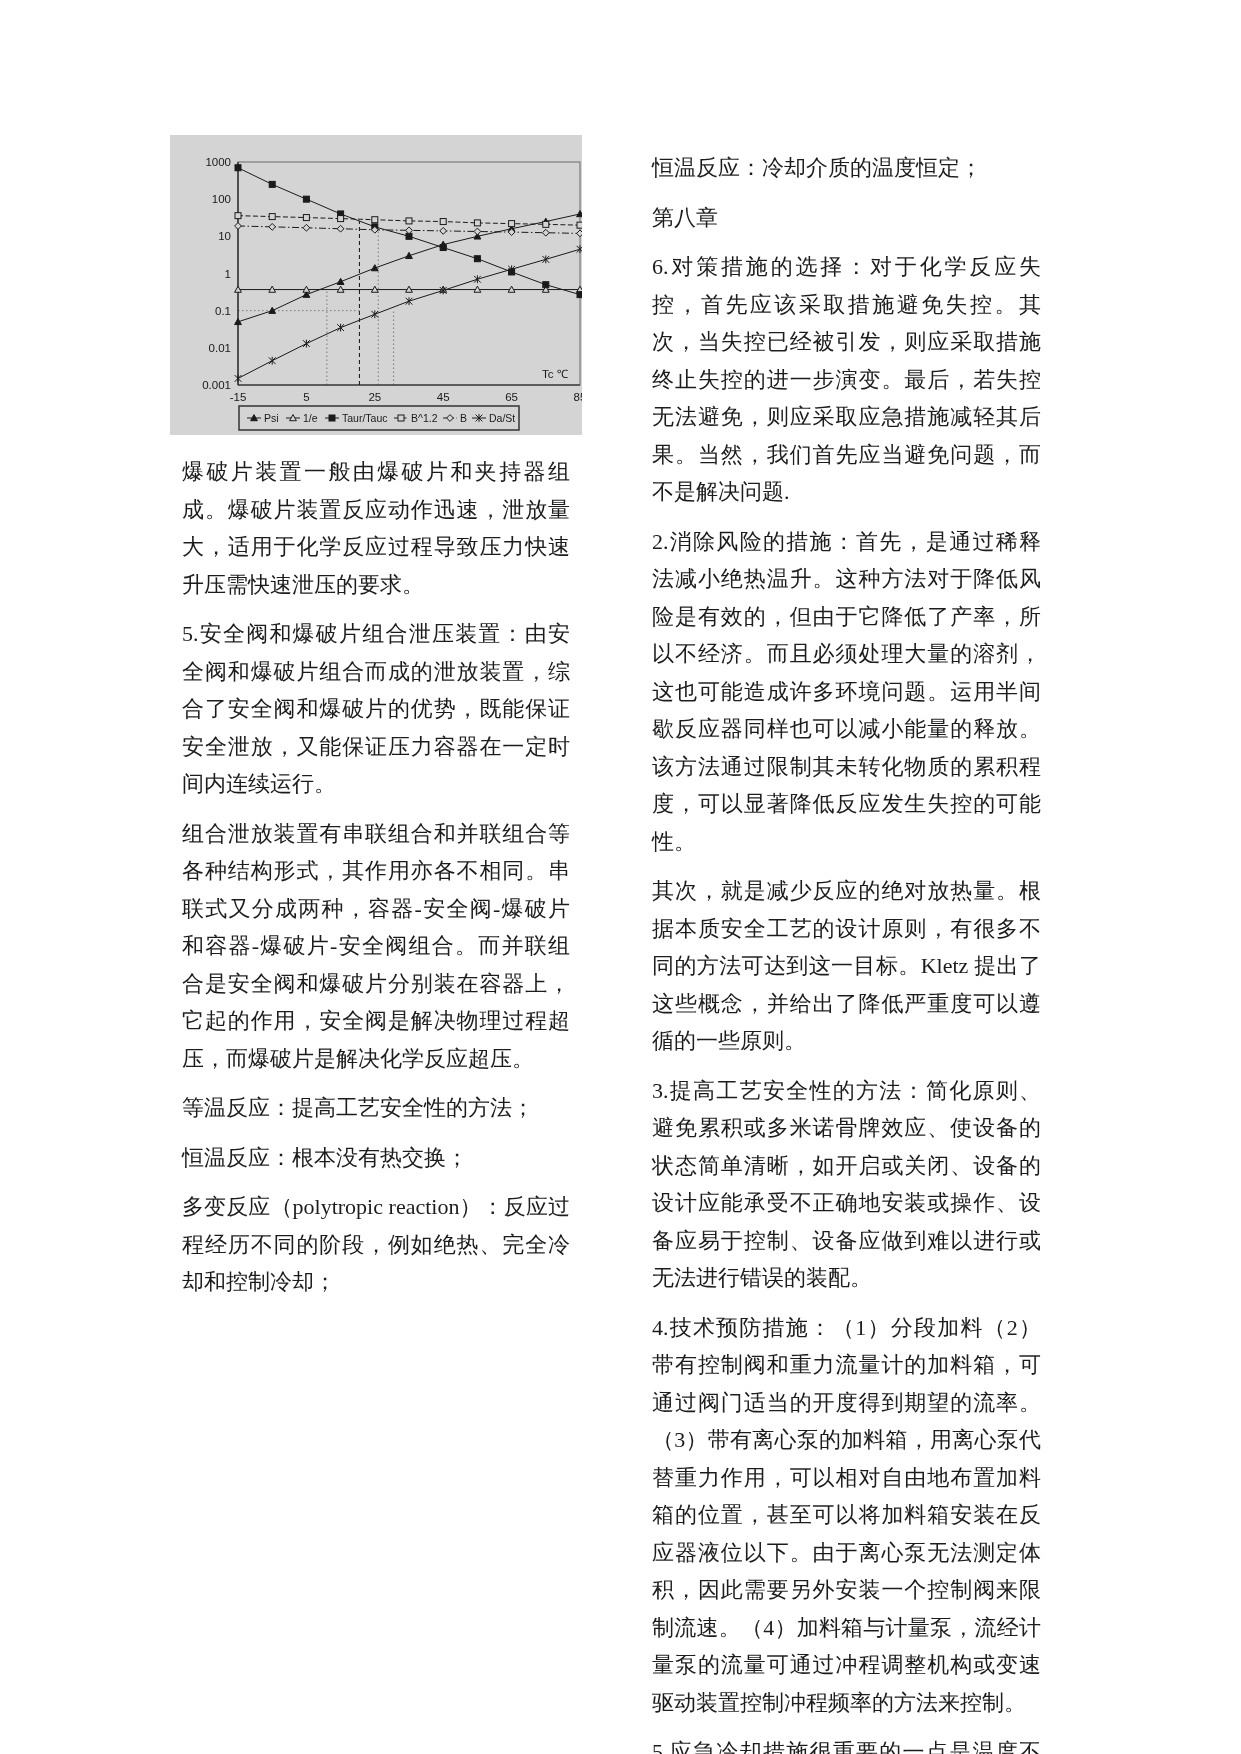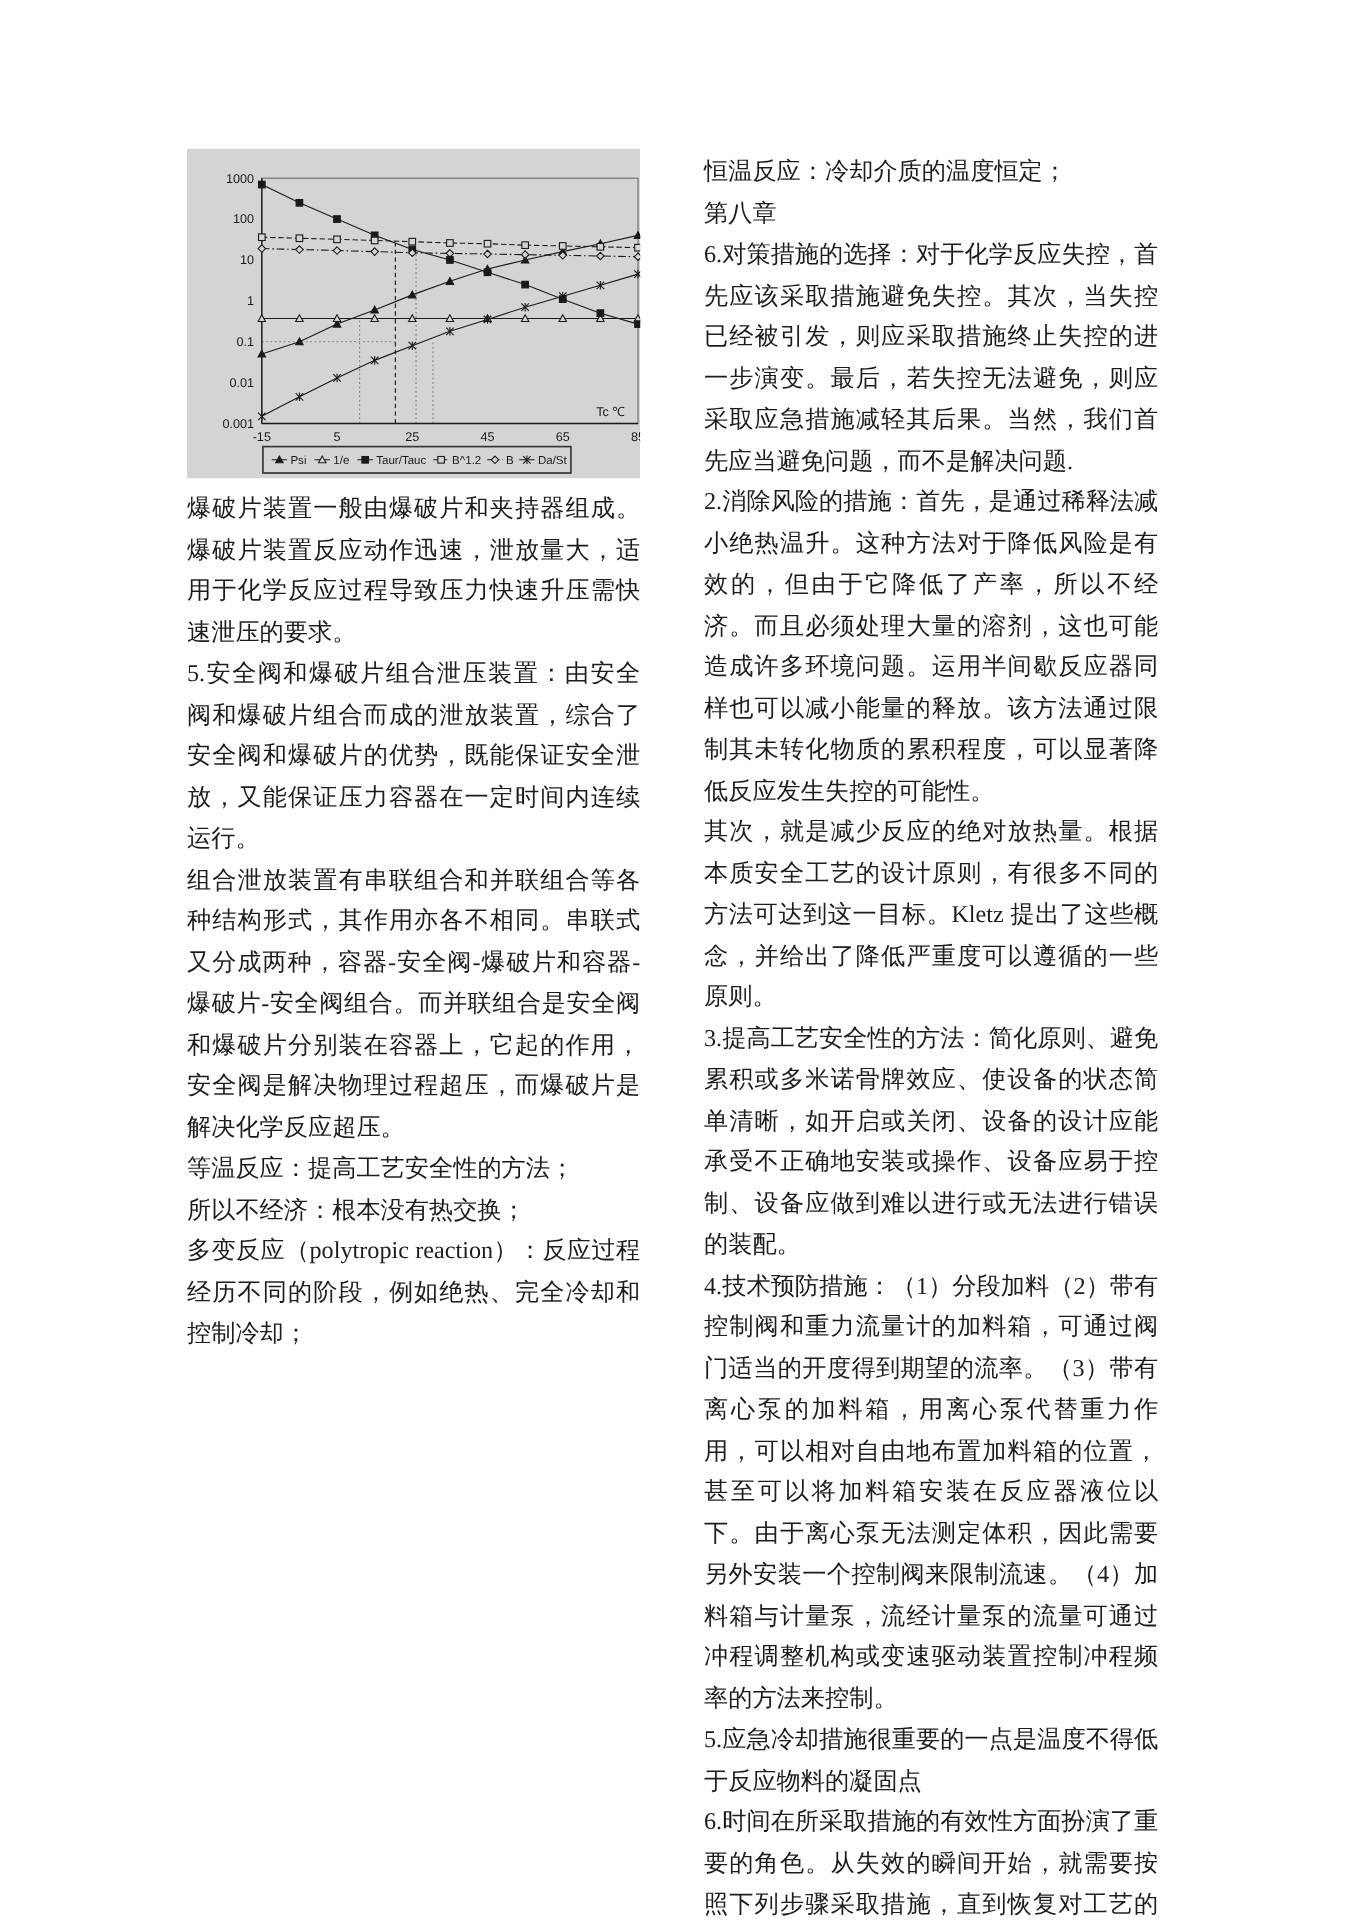--- a/index.html
+++ b/index.html
@@ -1,23 +1,23 @@
 <!DOCTYPE html>
 <html><head>
 <meta charset="utf-8">
 <style>
   html,body{margin:0;padding:0;background:#ffffff;}
   .page{position:relative;width:1241px;height:1754px;background:#ffffff;overflow:hidden;
         font-family:"Liberation Serif","DejaVu Serif",serif;color:#1c1c1c;}
   .col{position:absolute;}
   .col-left{left:170px;top:135px;width:412px;}
   .col-right{left:640px;top:137px;width:413px;}
-  .chart-figure{margin:0 0 8px 0;width:440px;height:300px;}
+  .chart-figure{margin:0 0 18px 0;width:440px;height:300px;}
   .chart-figure svg{display:block;width:412px;height:300px;}
-  .paragraphs p{margin:0;font-size:22px;line-height:37.5px;text-align:justify;
+  .paragraphs p{margin:12px;font-size:22px;line-height:37.5px;text-align:justify;
         text-justify:inter-ideograph;word-break:break-all;}
 </style>
 </head>
 <body>
 
 <div class="page">
   <div class="col col-left">
     <figure class="chart-figure">
       <svg id="chart-svg" xmlns="http://www.w3.org/2000/svg" viewBox="0 0 412 300">
           <rect x="0" y="0" width="412" height="300" fill="#d4d4d4"></rect>
@@ -158,21 +158,21 @@
           <line x1="305.6" y1="286.4" x2="312.4" y2="279.6" stroke="#1a1a1a" stroke-width="1"></line>
           <line x1="309" y1="279.1" x2="309" y2="286.9" stroke="#1a1a1a" stroke-width="1"></line>
           <text x="319" y="287" font-size="10.5" fill="#1a1a1a" font-family="Liberation Sans, sans-serif">Da/St</text>
         </svg>
     </figure>
     <div class="paragraphs">
         <p>爆破片装置一般由爆破片和夹持器组成。爆破片装置反应动作迅速，泄放量大，适用于化学反应过程导致压力快速升压需快速泄压的要求。</p>
         <p>5.安全阀和爆破片组合泄压装置：由安全阀和爆破片组合而成的泄放装置，综合了安全阀和爆破片的优势，既能保证安全泄放，又能保证压力容器在一定时间内连续运行。</p>
         <p>组合泄放装置有串联组合和并联组合等各种结构形式，其作用亦各不相同。串联式又分成两种，容器-安全阀-爆破片和容器-爆破片-安全阀组合。而并联组合是安全阀和爆破片分别装在容器上，它起的作用，安全阀是解决物理过程超压，而爆破片是解决化学反应超压。</p>
         <p>等温反应：提高工艺安全性的方法；</p>
-        <p>所以不经济：根本没有热交换；</p>
+        <p>恒温反应：根本没有热交换；</p>
         <p>多变反应（polytropic reaction）：反应过程经历不同的阶段，例如绝热、完全冷却和控制冷却；</p>
       </div>
   </div>
   <div class="col col-right">
     <div class="paragraphs">
         <p>恒温反应：冷却介质的温度恒定；</p>
         <p>第八章</p>
         <p>6.对策措施的选择：对于化学反应失控，首先应该采取措施避免失控。其次，当失控已经被引发，则应采取措施终止失控的进一步演变。最后，若失控无法避免，则应采取应急措施减轻其后果。当然，我们首先应当避免问题，而不是解决问题.</p>
         <p>2.消除风险的措施：首先，是通过稀释法减小绝热温升。这种方法对于降低风险是有效的，但由于它降低了产率，所以不经济。而且必须处理大量的溶剂，这也可能造成许多环境问题。运用半间歇反应器同样也可以减小能量的释放。该方法通过限制其未转化物质的累积程度，可以显著降低反应发生失控的可能性。</p>
         <p>其次，就是减少反应的绝对放热量。根据本质安全工艺的设计原则，有很多不同的方法可达到这一目标。Kletz 提出了这些概念，并给出了降低严重度可以遵循的一些原则。</p>

